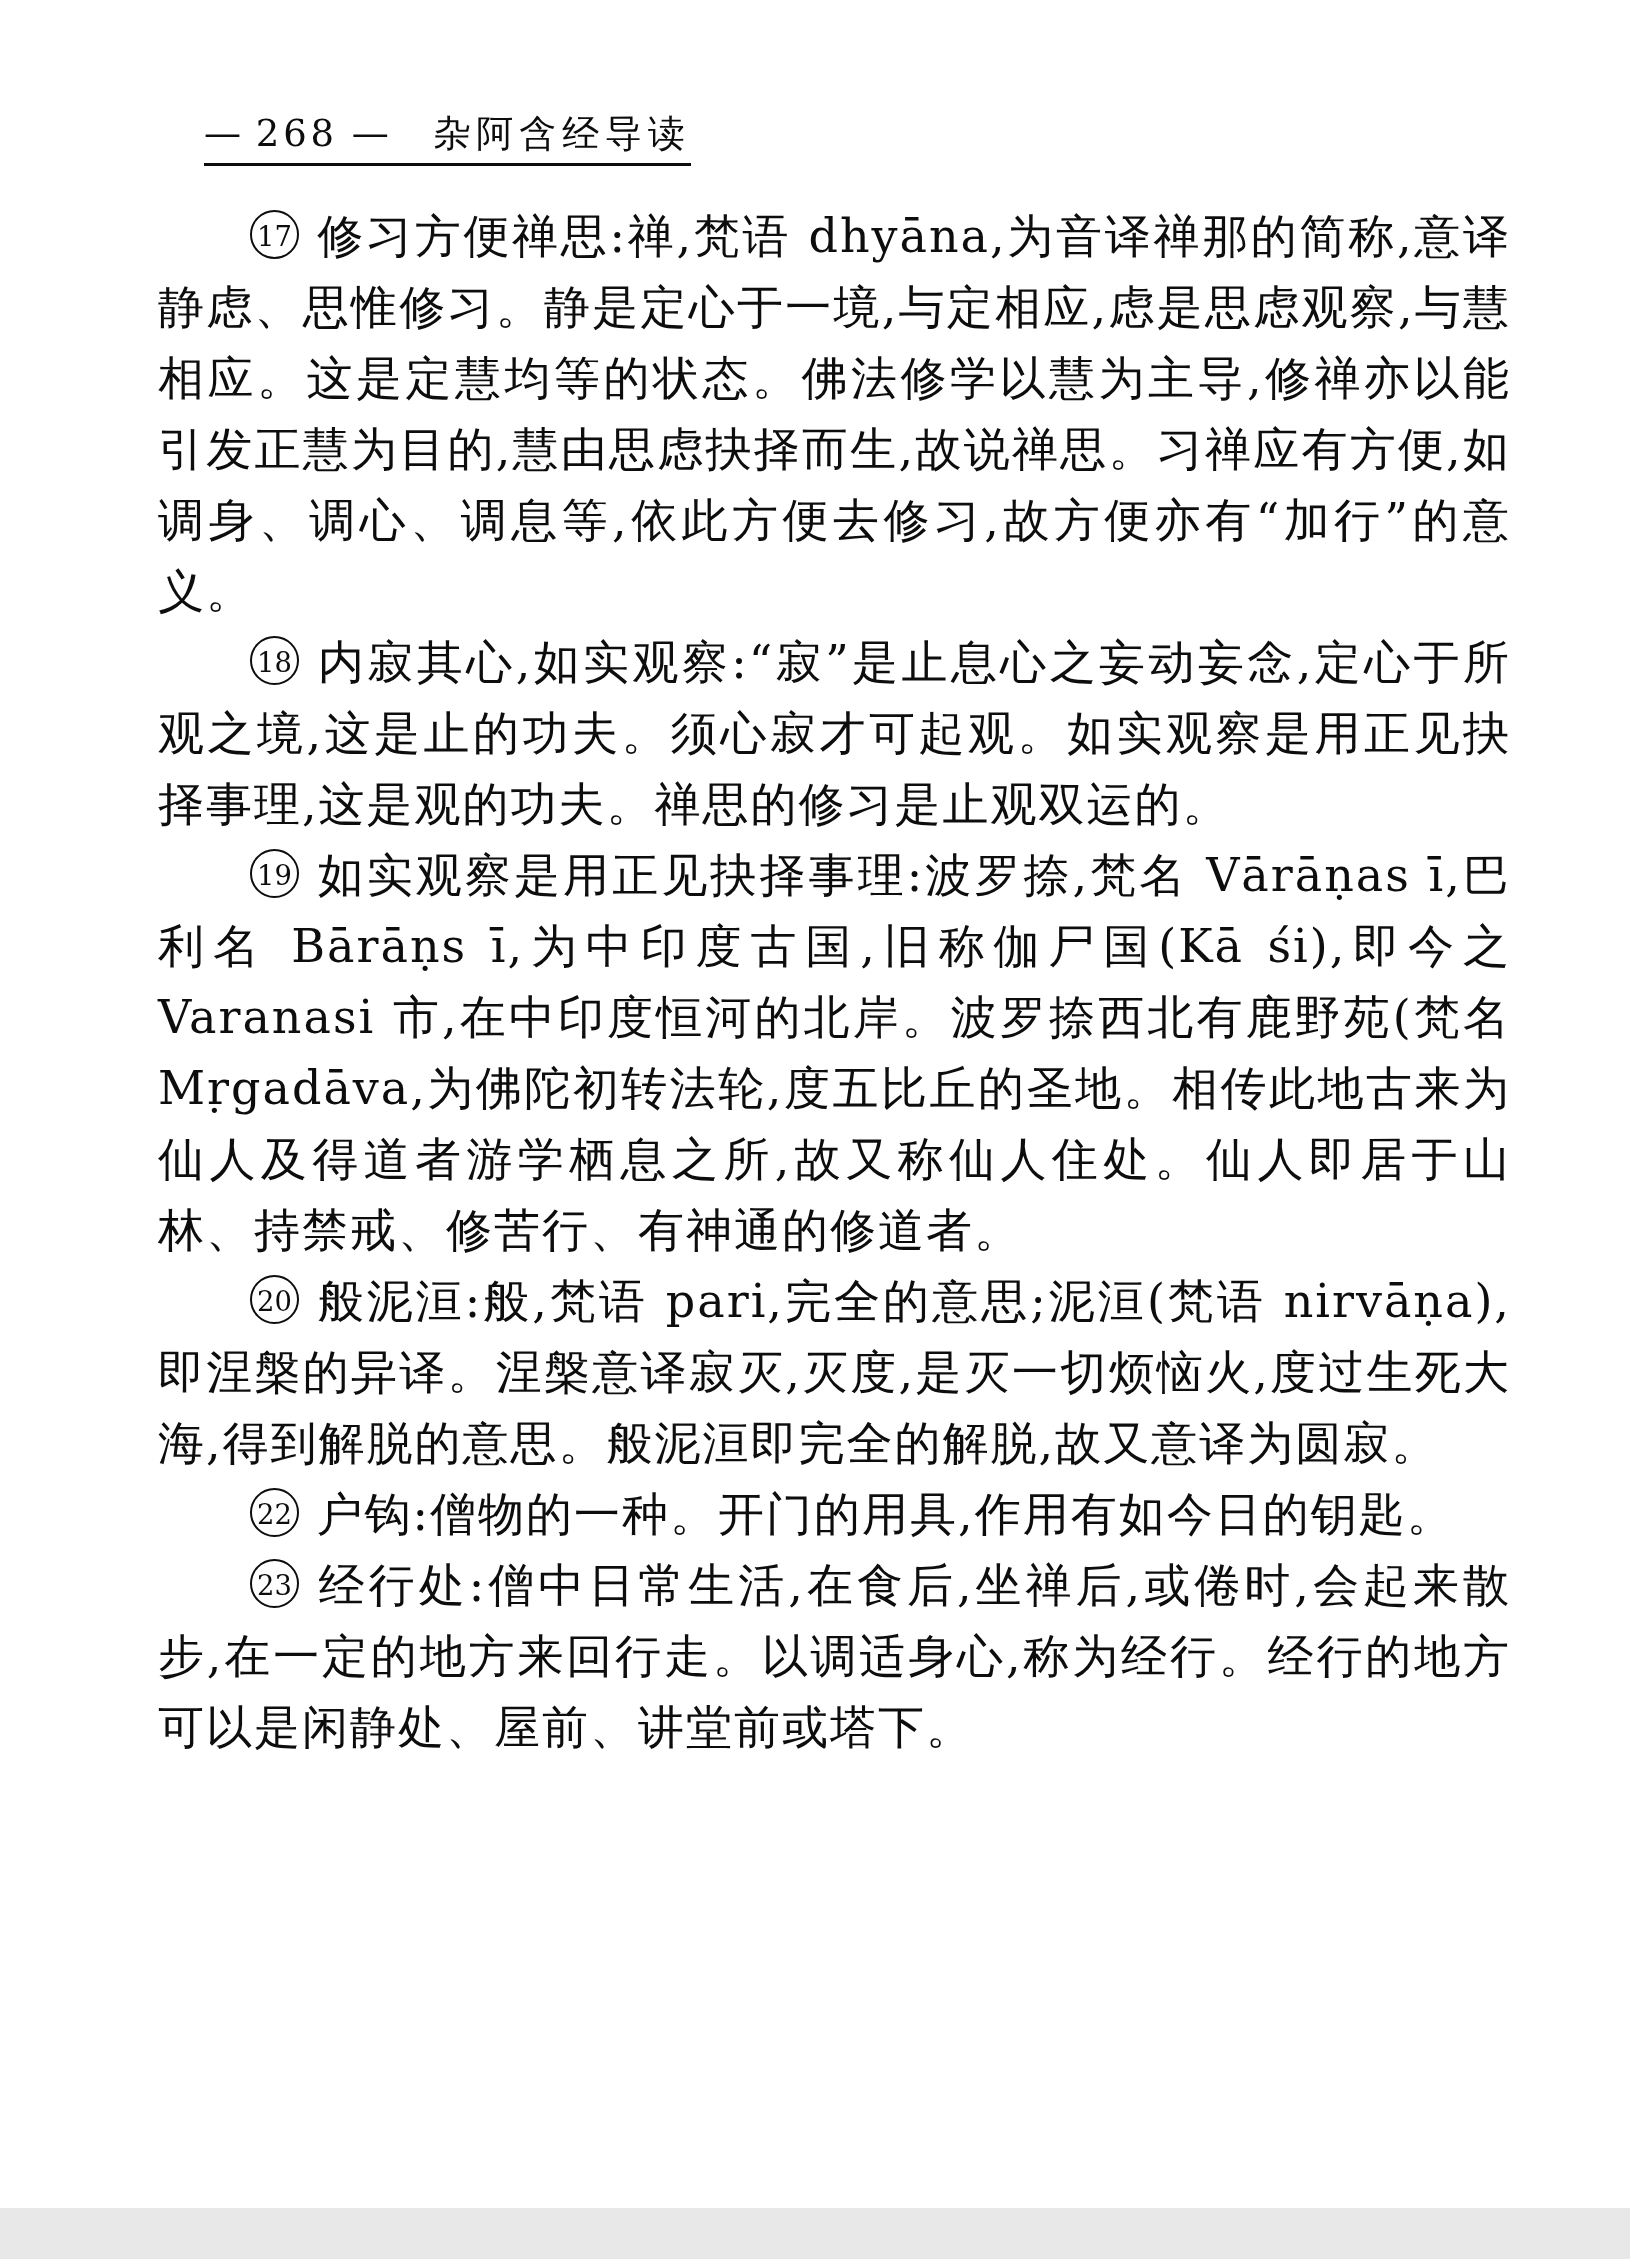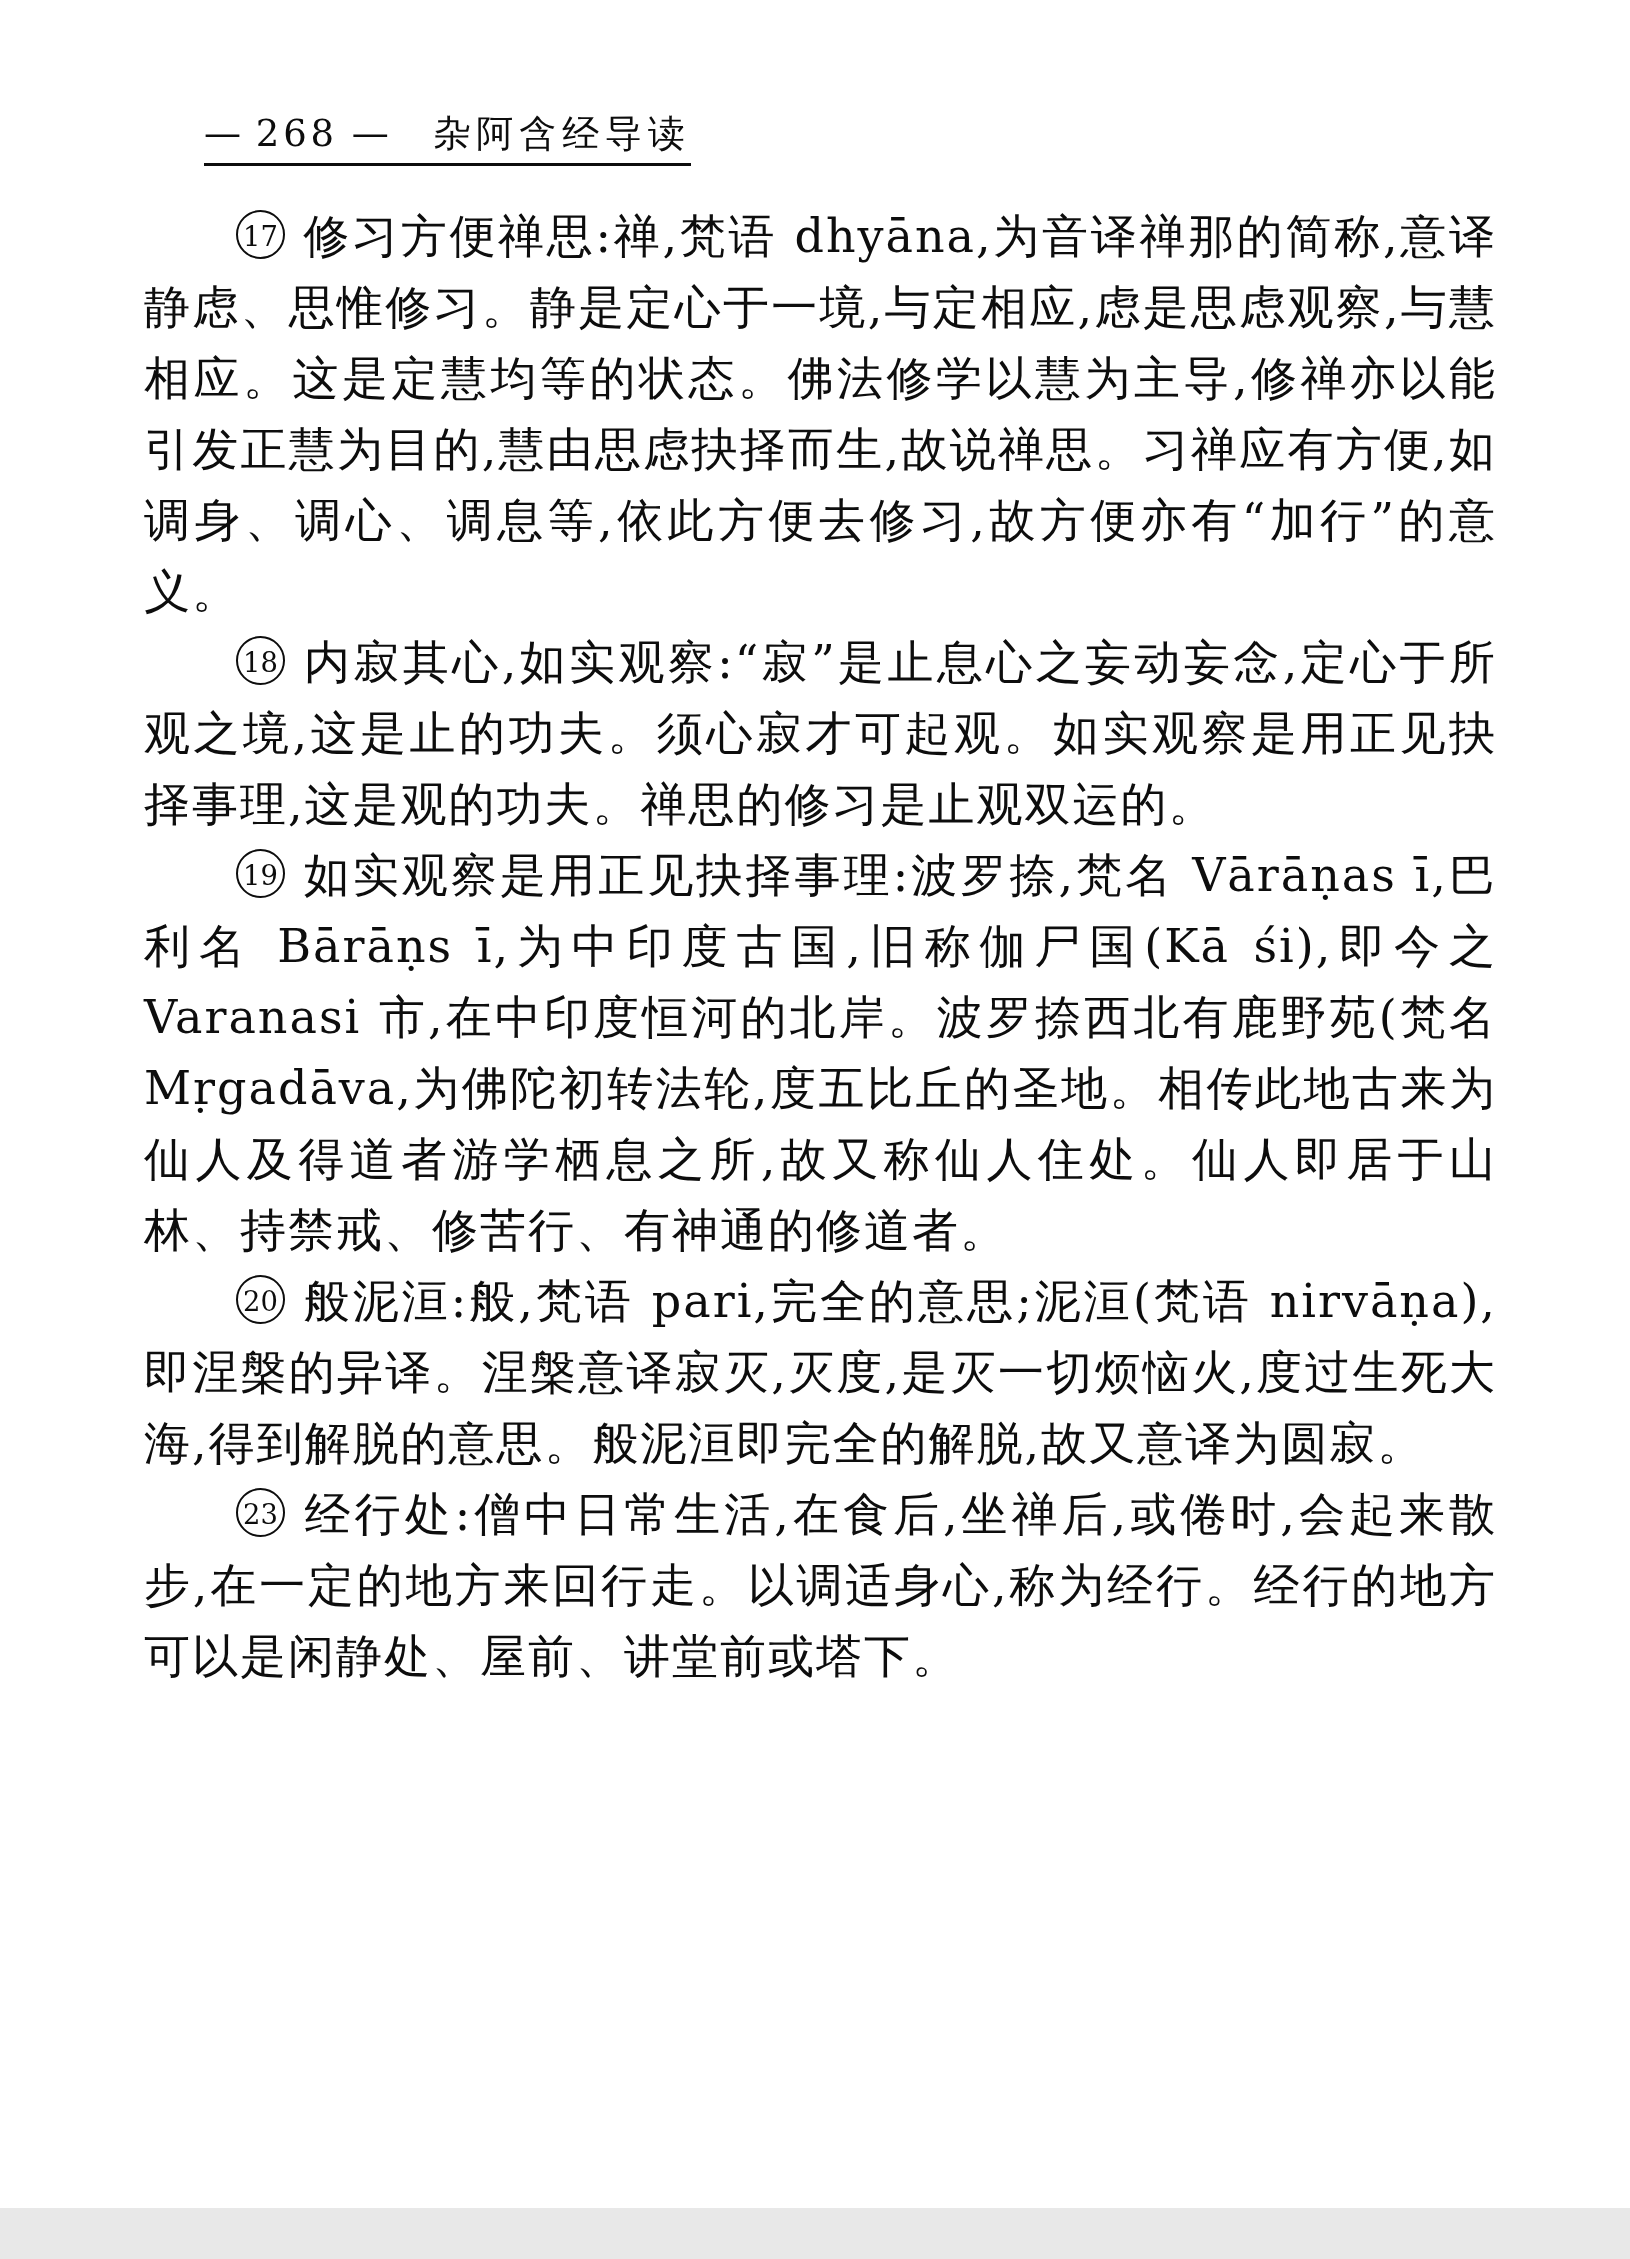--- a/index.html
+++ b/index.html
@@ -36,21 +36,21 @@
     letter-spacing: 3.9px;
   }
   .running-head .head-title {
     display: inline-block;
     margin-left: 31px;
     letter-spacing: 5.9px;
   }
   .notes {
     position: absolute;
     top: 201px;
-    left: 144px;
+    left: 158px;
     width: 1353px;
     font-size: 46px;
     line-height: 71px;
     text-align: justify;
     text-justify: inter-character;
     letter-spacing: 2px;
   }
   .note {
     margin: 0;
     text-indent: 92px;
@@ -88,18 +88,21 @@
     <p class="note">
       <span class="note-badge">18</span><span>内寂其心,如实观察:“寂”是止息心之妄动妄念,定心于所观之境,这是止的功夫。须心寂才可起观。如实观察是用正见抉择事理,这是观的功夫。禅思的修习是止观双运的。</span>
     </p>
     <p class="note">
       <span class="note-badge">19</span><span>如实观察是用正见抉择事理:波罗捺,梵名 Vārāṇas ī,巴利名 Bārāṇs ī,为中印度古国,旧称伽尸国(Kā śi),即今之 Varanasi 市,在中印度恒河的北岸。波罗捺西北有鹿野苑(梵名 Mṛgadāva,为佛陀初转法轮,度五比丘的圣地。相传此地古来为仙人及得道者游学栖息之所,故又称仙人住处。仙人即居于山林、持禁戒、修苦行、有神通的修道者。</span>
     </p>
     <p class="note">
       <span class="note-badge">20</span><span>般泥洹:般,梵语 pari,完全的意思;泥洹(梵语 nirvāṇa),即涅槃的异译。涅槃意译寂灭,灭度,是灭一切烦恼火,度过生死大海,得到解脱的意思。般泥洹即完全的解脱,故又意译为圆寂。</span>
     </p>
     <p class="note">
+      <span class="note-badge">22</span><span>户钩:僧物的一种。开门的用具,作用有如今日的钥匙。</span>
+    </p>
+    <p class="note">
       <span class="note-badge">23</span><span>经行处:僧中日常生活,在食后,坐禅后,或倦时,会起来散步,在一定的地方来回行走。以调适身心,称为经行。经行的地方可以是闲静处、屋前、讲堂前或塔下。</span>
     </p>
   </div>
 
 </div>
 
 
 </body></html>

